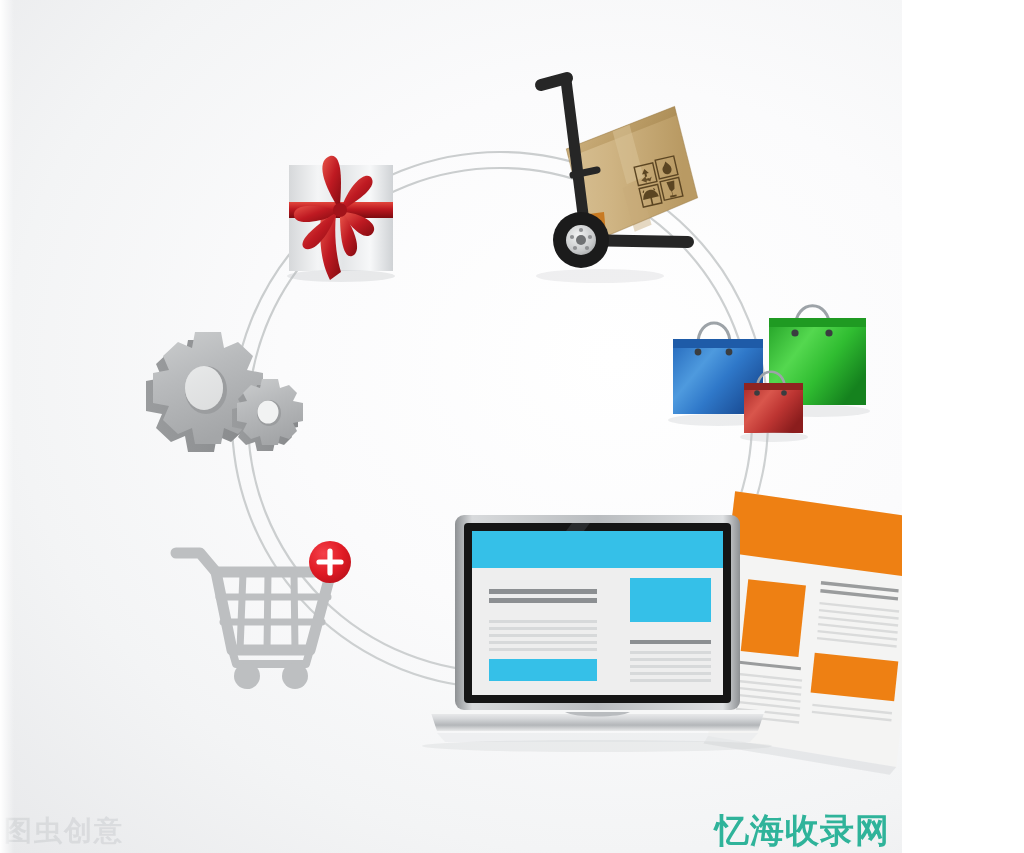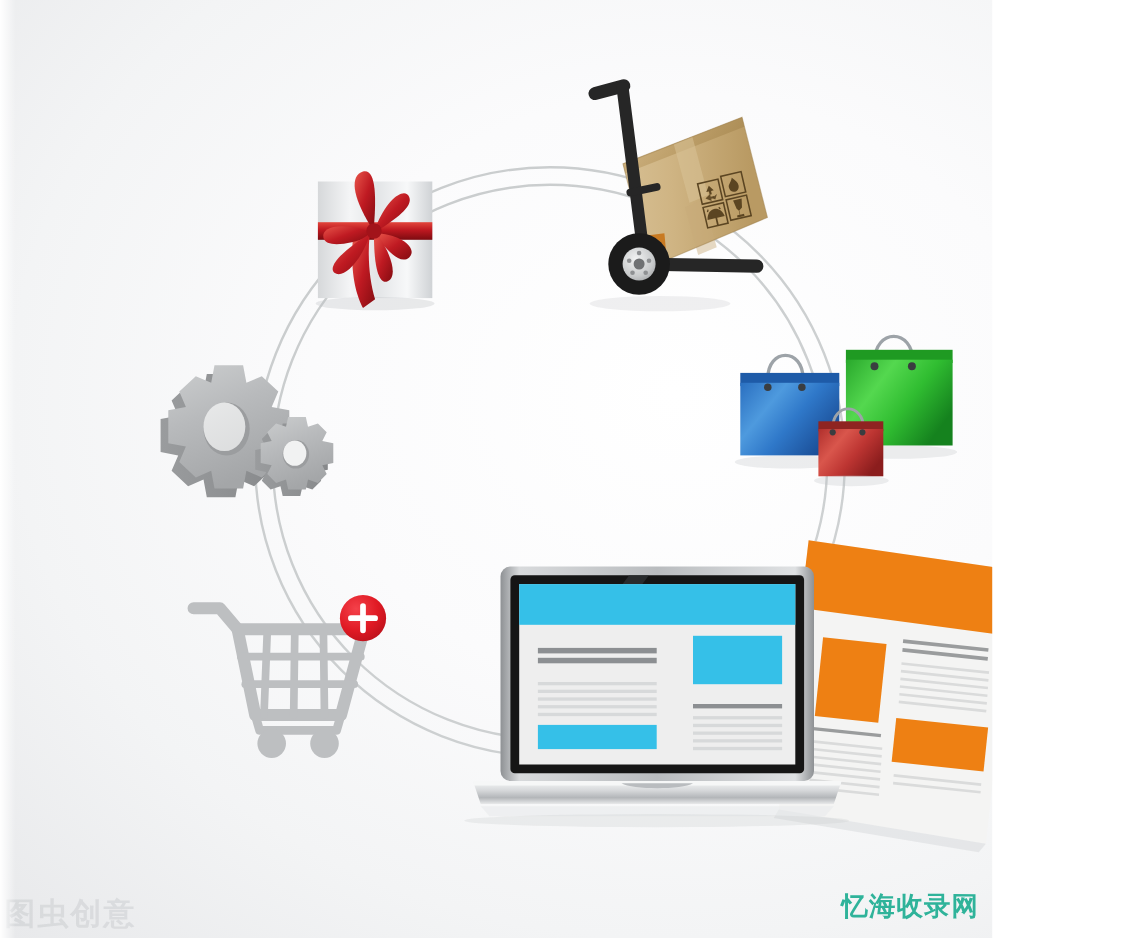--- a/index.html
+++ b/index.html
@@ -23,21 +23,21 @@
 
   
   .wm-left{
     position:absolute;left:4px;top:812px;
     font-size:28px;letter-spacing:2px;font-weight:700;
     color:rgba(150,155,160,0.20);
     user-select:none;
   }
   .wm-right{
     position:absolute;right:12px;top:808px;
-    font-size:24px;letter-spacing:1px;font-weight:700;
+    font-size:34px;letter-spacing:1px;font-weight:700;
     color:#2fb39a;
     text-shadow:0 0 1px rgba(255,255,255,0.4);
     user-select:none;
   }
 </style>
 </head>
 <body>
 
 <div id="stage">
 

